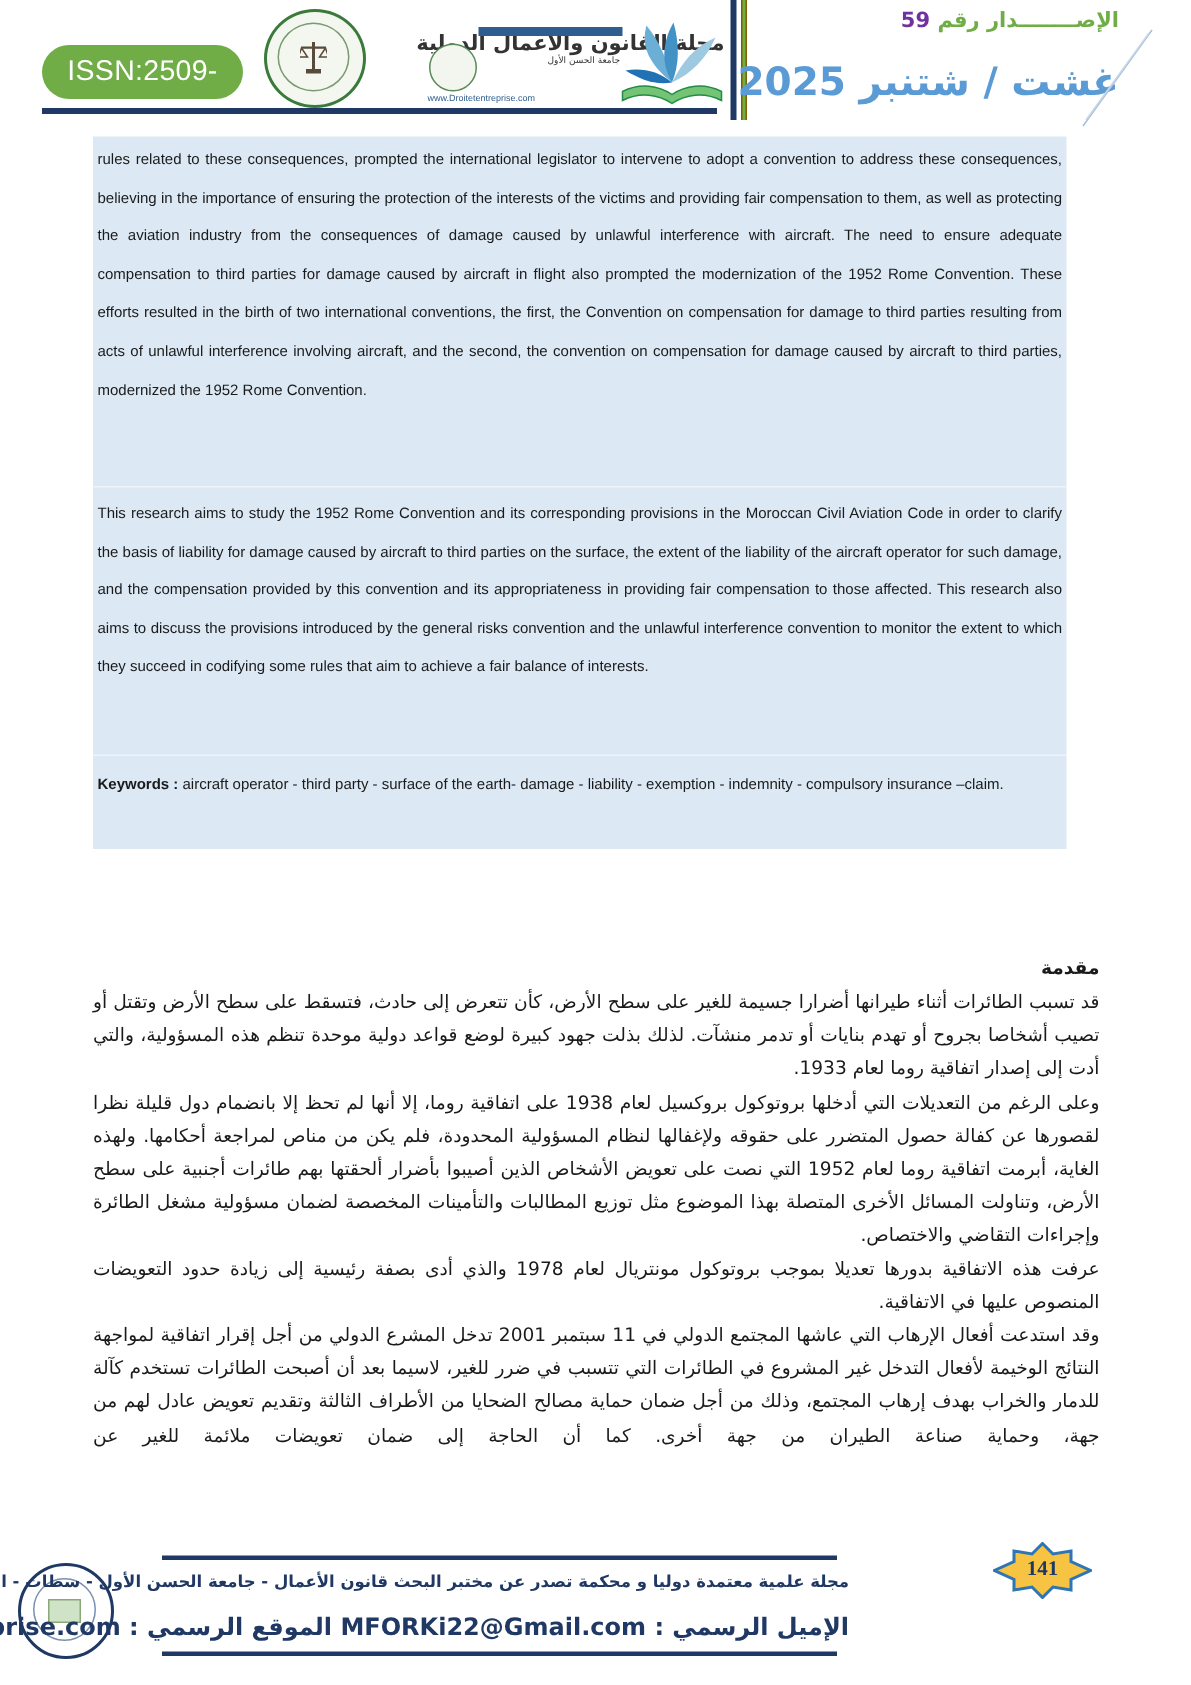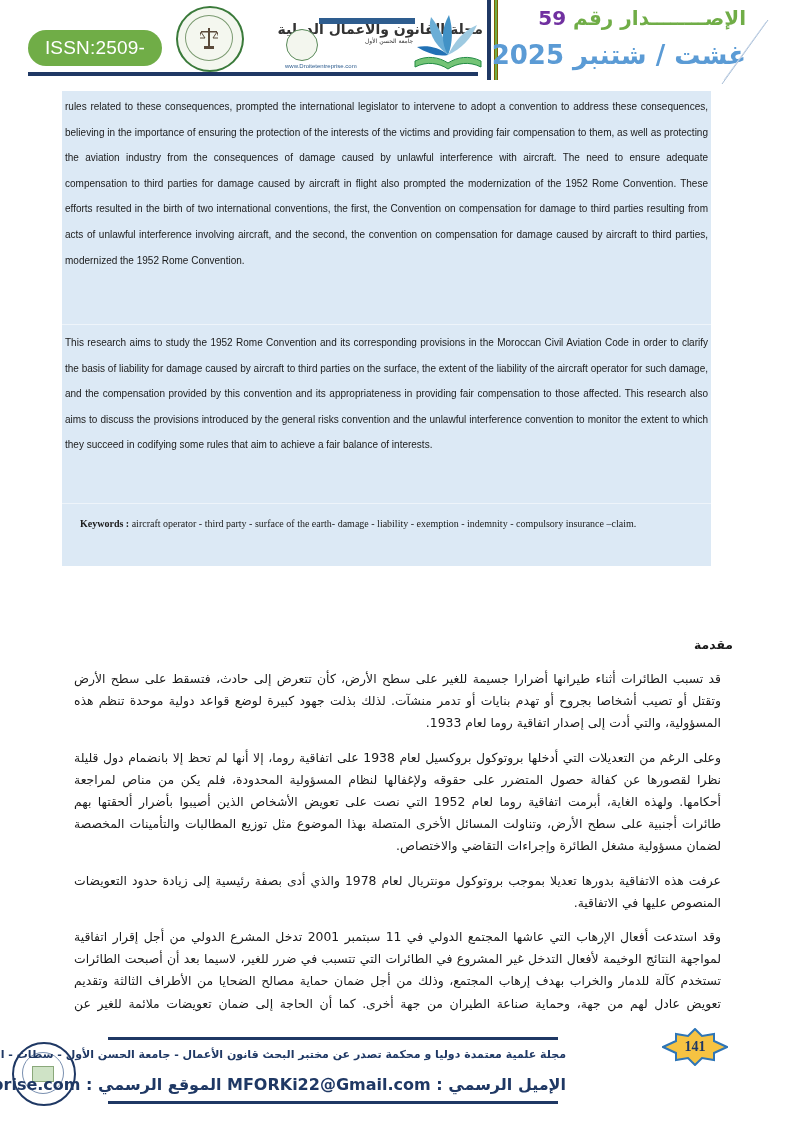--- a/index.html
+++ b/index.html
@@ -14,38 +14,38 @@
   .seal .scale { position:absolute; left:22px; top:18px; width:18px; height:24px; }
   .journal-logo { position:absolute; left:283px; top:5px; width:200px; height:68px; }
   .jl-title { position:absolute; right:0; top:16px; font-size:14px; font-weight:bold; color:#333; direction:rtl; white-space:nowrap; }
   .jl-band { position:absolute; left:36px; top:13px; width:96px; height:6px; background:#2e5d8f; }
   .jl-mini-seal { position:absolute; left:3px; top:24px; width:30px; height:30px; border-radius:50%; border:1px solid #5a8a5a; background:#f3f6ee; }
   .jl-uni { position:absolute; left:82px; top:32px; font-size:6px; color:#333; direction:rtl; }
   .jl-url { position:absolute; left:2px; top:58px; font-size:6px; color:#2e5d8f; font-family:"Liberation Sans", sans-serif; }
   .jl-book { position:absolute; left:130px; top:8px; width:70px; height:58px; }
   .hdr-bar-1 { position:absolute; left:487px; top:0; width:4px; height:80px; background:#1f3864; }
   .hdr-bar-2 { position:absolute; left:494px; top:0; width:4px; height:80px; background:#70ad47; border-left:1px solid #7f6000; border-right:1px solid #7f6000; box-sizing:border-box; }
-  .issue-line { position:absolute; right:48px; top:6px; direction:rtl; font-size:20px; font-weight:bold; color:#70ad47; white-space:nowrap; }
+  .issue-line { position:absolute; right:48px; top:6px; direction:rtl; font-size:14px; font-weight:bold; color:#70ad47; white-space:nowrap; }
   .issue-line .num { color:#7030a0; }
   .date-line { position:absolute; right:48px; top:40px; direction:rtl; font-size:26px; font-weight:bold; color:#5b9bd5; white-space:nowrap; }
   .diag { position:absolute; left:720px; top:18px; width:50px; height:68px; }
 
   
   .abstract { position:absolute; left:62px; top:91px; width:649px; height:475px; background:#dce9f5; }
   .abstract p { margin:0; font-family:"Liberation Sans", sans-serif; font-size:10px; line-height:25.6px; text-align:justify; color:#1a1a1a; padding:0 3px; }
   .abstract .p1 { position:absolute; top:3px; left:0; right:0; }
   .abstract .p2 { position:absolute; top:239px; left:0; right:0; }
-  .abstract .kw { position:absolute; top:420px; left:15px; right:0;font-family:Liberation Serif, serif; }
+  .abstract .kw { position:absolute; top:420px; left:0; right:0; }
   .abstract .sep { position:absolute; left:0; right:0; height:1px; background:#eef4fa; }
   .kw-label { font-weight:bold; }
 
   
   .arabic { position:absolute; left:62px; top:616px; width:671px; direction:rtl; text-align:justify; font-family:"DejaVu Sans", sans-serif; font-size:12.4px; line-height:22.2px; color:#1a1a1a; }
   .arabic h3 { margin:18px 0 1px 0; font-size:12.4px; font-weight:bold; line-height:22px; }
-  .arabic p { margin:12px; text-align-last:right; }
+  .arabic p { margin:0; text-align-last:right; }
 
   
   .ft-rule-top { position:absolute; left:108px; top:1037px; width:450px; height:3px; background:#1f3864; }
   .ft-rule-bot { position:absolute; left:108px; top:1101px; width:450px; height:3px; background:#1f3864; }
   .ft-line1 { position:absolute; right:228px; top:1048px; direction:rtl; font-size:11px; font-weight:bold; color:#1f3864; white-space:nowrap; }
   .ft-line2 { position:absolute; right:228px; top:1075px; direction:rtl; font-size:16px; font-weight:bold; color:#1f3864; white-space:nowrap; }
   .ft-line2 .latin { font-family:"DejaVu Sans", sans-serif; }
   .page-star { position:absolute; left:662px; top:1028px; width:66px; height:38px; }
   .page-num { position:absolute; left:662px; top:1036px; width:66px; text-align:center; font-family:Liberation Serif, serif; font-size:14px; font-weight:bold; color:#1f3864; line-height:22px; }
   .ft-seal { position:absolute; left:12px; top:1042px; width:60px; height:60px; border-radius:50%; border:2px solid #1f3864; background:#fff; }

